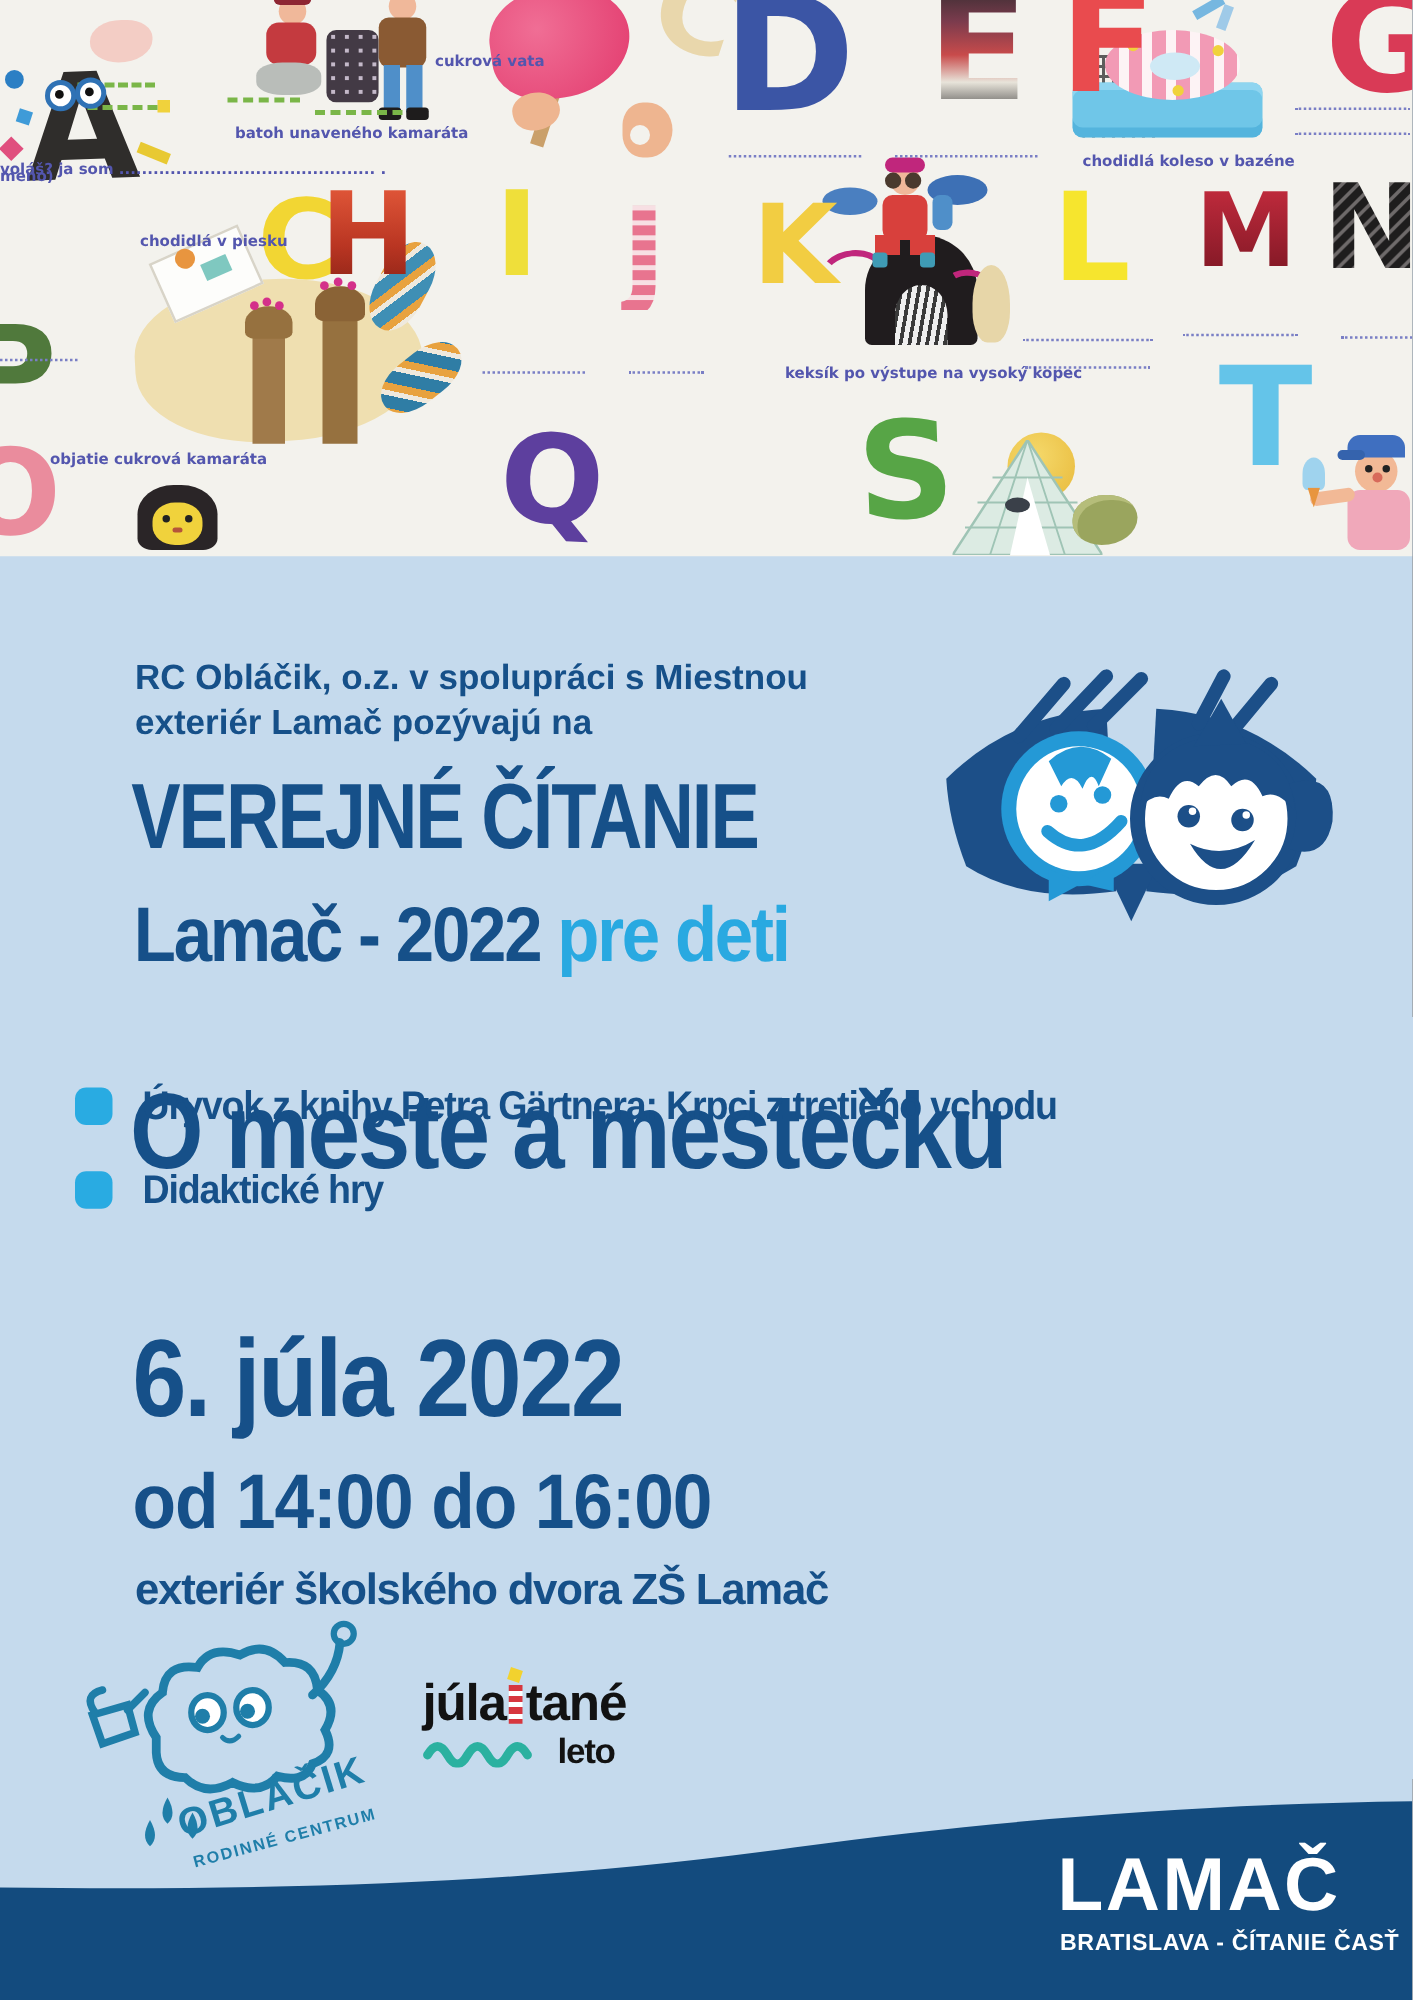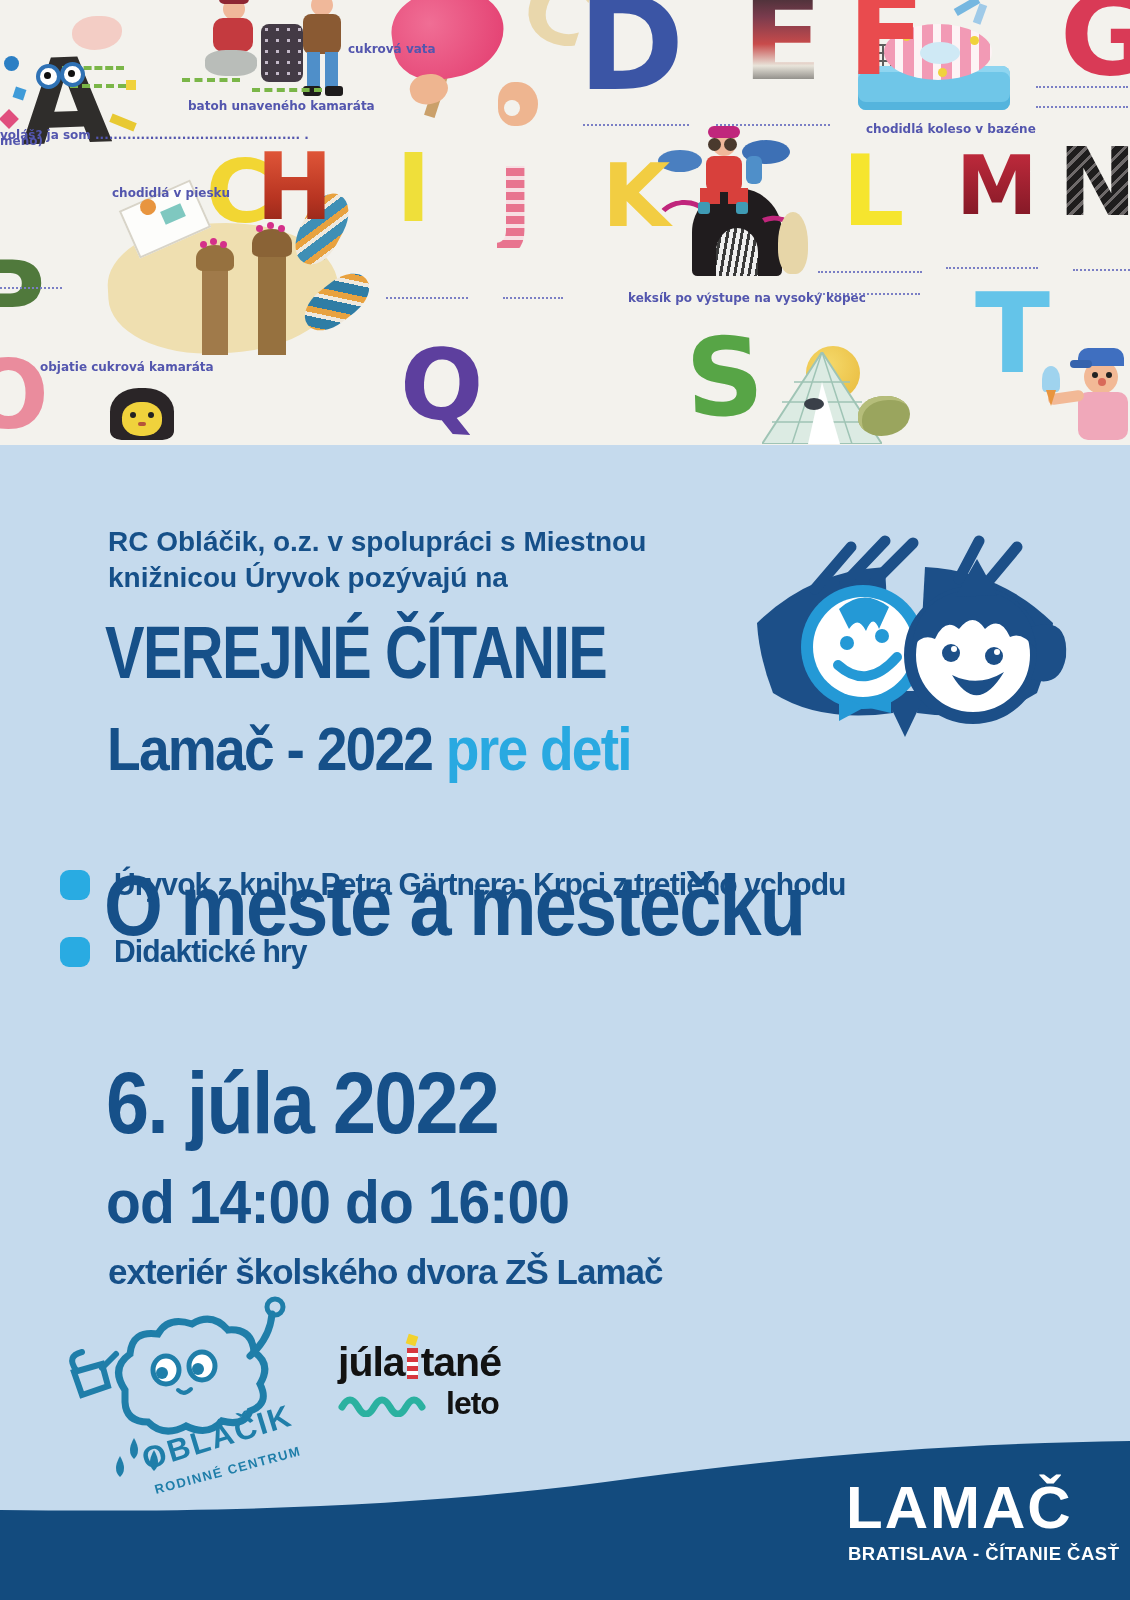--- a/index.html
+++ b/index.html
@@ -36,21 +36,21 @@
   .kids-logo{position:absolute;left:735px;top:535px;width:340px;height:210px;}
   .oblacik-logo{position:absolute;left:60px;top:1292px;width:255px;height:210px;}
 
   
   .precitane{position:absolute;left:338px;top:1342px;color:#121212;}
   .p-line1{font-size:41px;font-weight:bold;letter-spacing:-1px;line-height:1;}
   .lighthouse{display:inline-block;width:11px;height:31px;margin:0 3px 0 2px;position:relative;top:3px;
               background:repeating-linear-gradient(180deg,#d7373f 0 5px,#ffffff 5px 9px);}
   .lh-light{position:absolute;top:-13px;left:0px;width:10px;height:10px;background:#f2d22e;transform:rotate(18deg);}
   .p-line2{display:flex;align-items:center;margin-top:2px;}
-  .p-line2 .leto{font-size:32px;font-weight:bold;letter-spacing:-1px;margin-left:8px;}
+  .p-line2 .leto{font-size:28px;font-weight:bold;letter-spacing:-1px;margin-left:8px;}
 
   
   .footer-wave{position:absolute;left:0;top:1410px;width:1130px;height:190px;}
   .brand{position:absolute;left:846px;top:1478px;color:#ffffff;font-size:60px;
          font-weight:bold;letter-spacing:2px;line-height:1;}
   .brand-sub{position:absolute;left:848px;top:1543px;color:#ffffff;font-size:18.5px;
              font-weight:bold;letter-spacing:0.5px;}
 
   
   .a-eye{position:absolute;width:17px;height:17px;border-radius:50%;background:#fff;
@@ -236,21 +236,21 @@
       <div class="dotline" style="left: 0px; top: 287px; width: 62px;"></div>
       <div class="dotline" style="left: 386px; top: 297px; width: 82px;"></div>
       <div class="dotline" style="left: 503px; top: 297px; width: 60px;"></div>
       <div class="dotline" style="left: 818px; top: 271px; width: 104px;"></div>
       <div class="dotline" style="left: 946px; top: 267px; width: 92px;"></div>
       <div class="dotline" style="left: 1073px; top: 269px; width: 57px;"></div>
       <div class="dotline" style="left: 820px; top: 293px; width: 100px;"></div>
     </div>
 
   <p class="content-text intro"><span>RC Obláčik, o.z. v spolupráci s Miestnou</span><br>
-  <span>knižnicou Úryvok pozývajú na</span></p>
+  <span>exteriér Lamač pozývajú na</span></p>
 
   <h1 class="content-text title">VEREJNÉ ČÍTANIE</h1>
 
   <h2 class="content-text subtitle"><span>Lamač - 2022</span> <span class="accent">pre deti</span></h2>
 
   <svg class="kids-logo" viewBox="0 0 340 210">
     <g fill="#1c4f88">
       <path d="M22,88 Q75,36 150,32 L158,178 Q85,188 38,158 Q24,122 22,88Z"></path>
       <path d="M318,88 Q265,36 190,32 L182,178 Q255,188 302,158 Q316,122 318,88Z"></path>
       <path d="M148,156 L170,202 L192,156 Z"></path>

